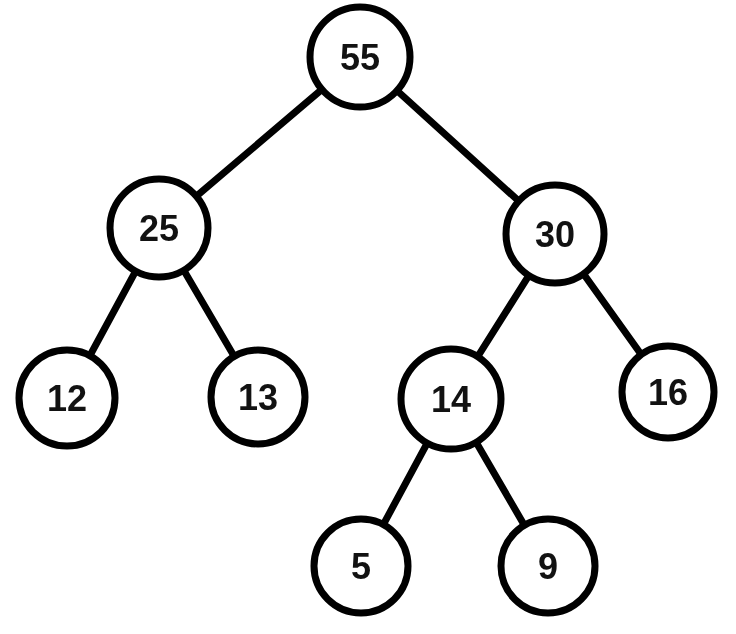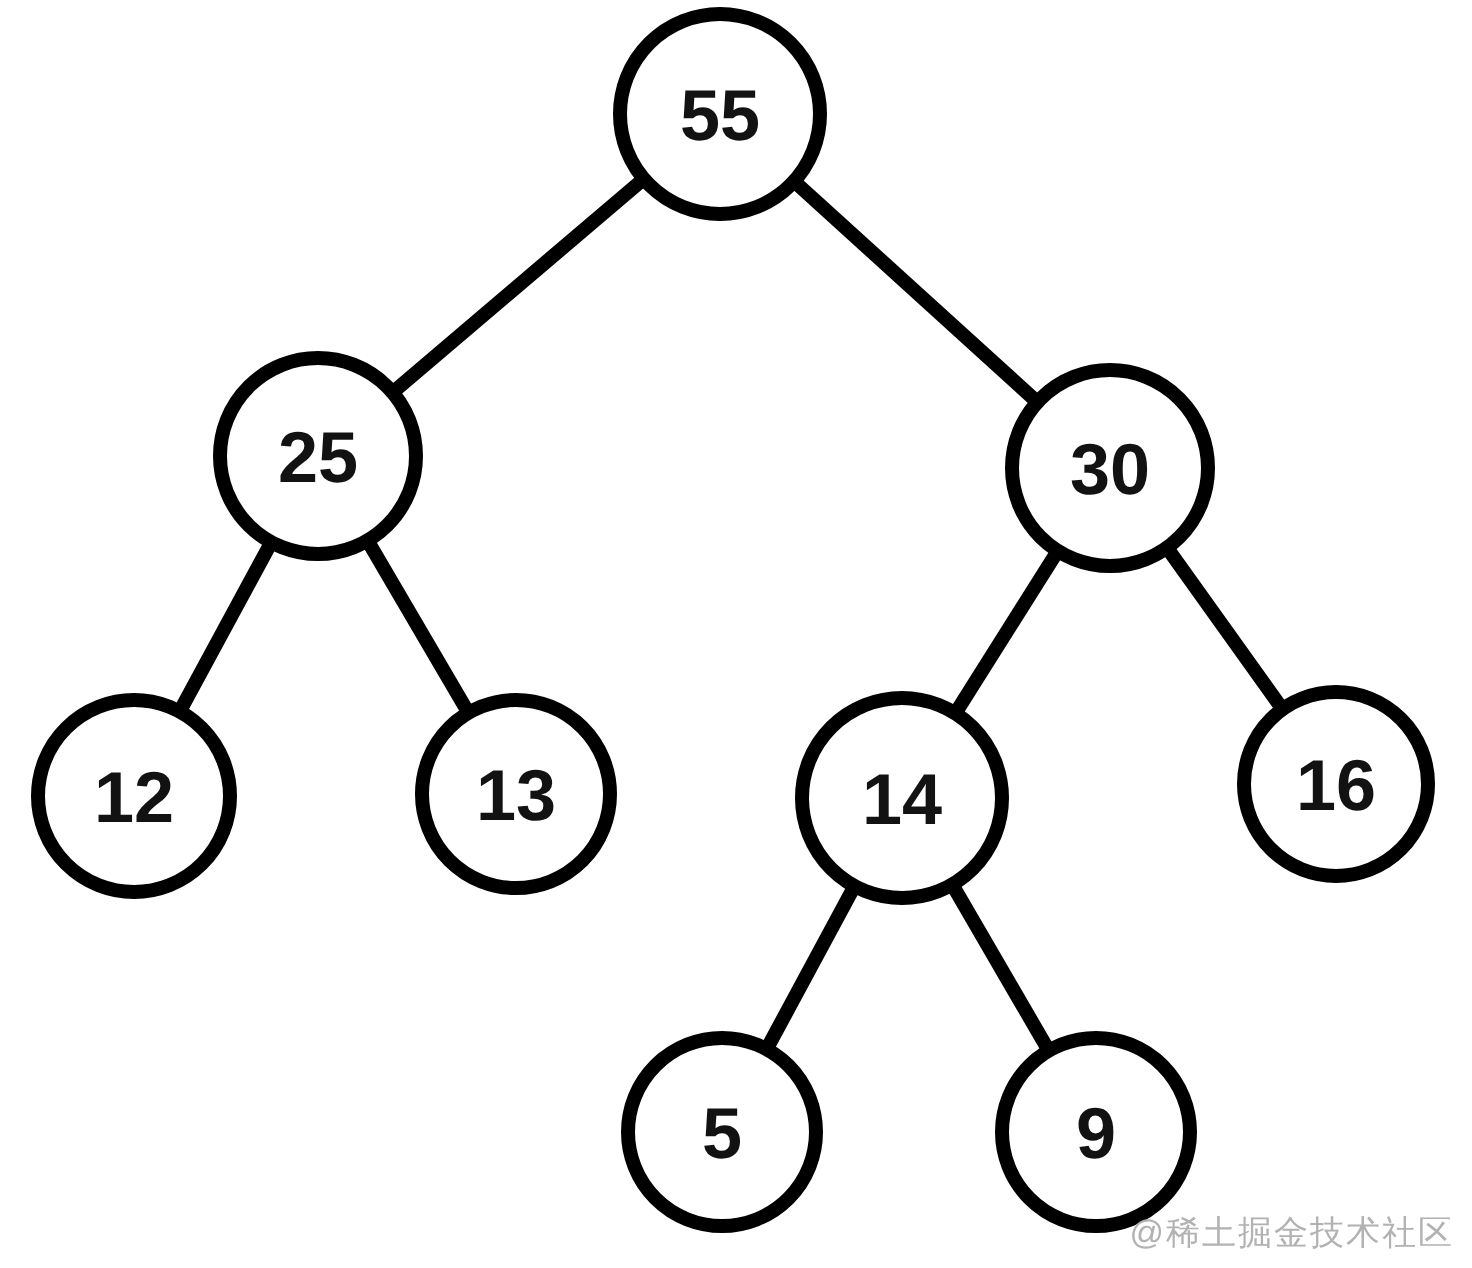--- a/index.html
+++ b/index.html
@@ -103,14 +103,13 @@
       </g>
       <g>
         <circle cx="361" cy="566" r="47" class="node-circle"></circle>
         <text x="361" y="566" dy="0.36em" class="node-label">5</text>
       </g>
       <g>
         <circle cx="548" cy="566" r="47" class="node-circle"></circle>
         <text x="548" y="566" dy="0.36em" class="node-label">9</text>
       </g>
     </svg>
-  <div class="watermark">@稀土掘金技术社区</div>
 </div>
 
 </body></html>

